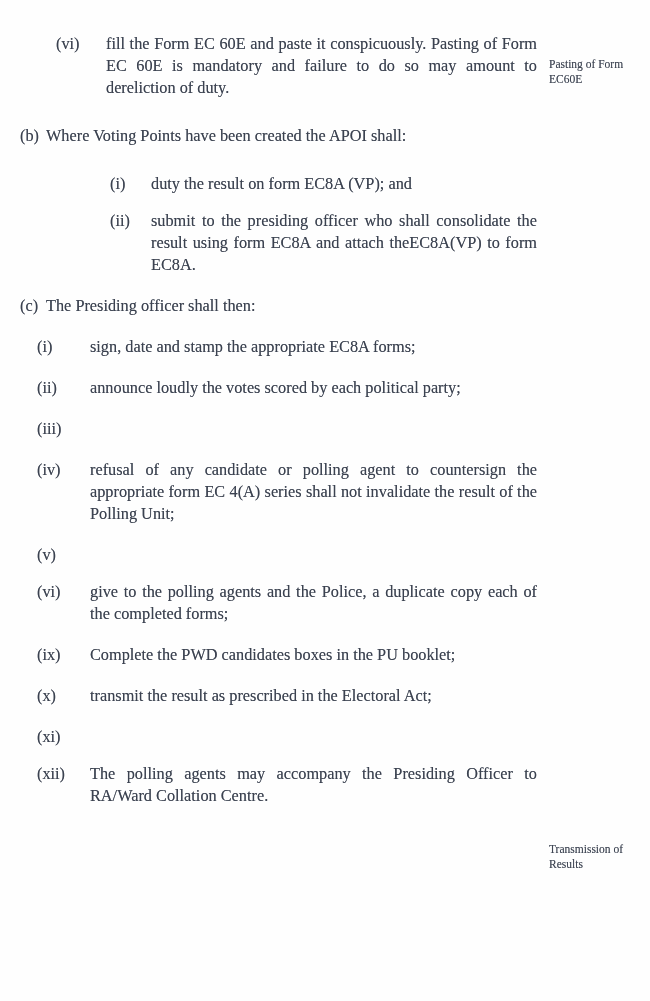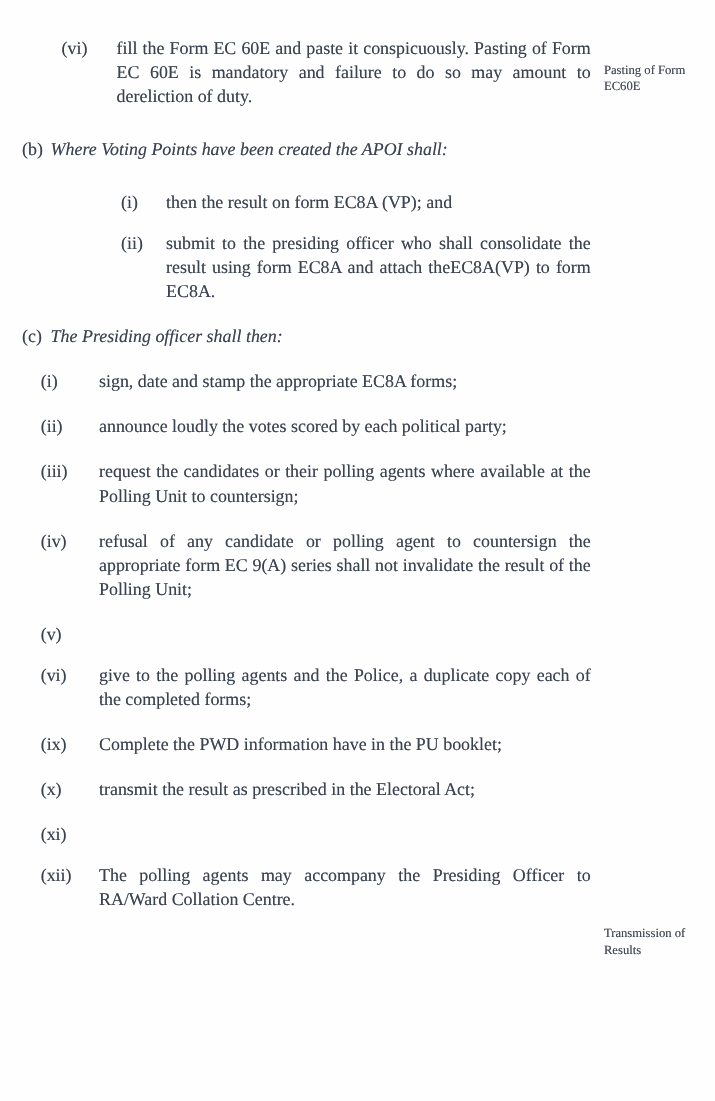--- a/index.html
+++ b/index.html
@@ -36,21 +36,21 @@
   .row .text {
     flex: 1;
     text-align: justify;
   }
   
   .lvl-vi { padding-left: 56px; }
   .lvl-vi .label { width: 50px; }
   
   .lvl-sec { padding-left: 20px; }
   .lvl-sec .label { width: 26px; }
-  .lvl-sec .text { text-align: left; font-style: italic; }
+  .lvl-sec .text { text-align: left; }
   .mb-lg { margin-bottom: 26px; }
   .mb-sm { margin-bottom: 15px; }
   
   .lvl-b { padding-left: 110px; }
   .lvl-b .label { width: 41px; }
   
   .lvl-c { padding-left: 37px; }
   .lvl-c .label { width: 53px; }
   
   .margin-note {
@@ -77,21 +77,21 @@
       <span class="text">fill the Form EC 60E and paste it conspicuously. Pasting of Form EC 60E is mandatory and failure to do so may amount to dereliction of duty.</span>
     </div>
 
     <div class="row lvl-sec mb-lg">
       <span class="label">(b)</span>
       <span class="text">Where Voting Points have been created the APOI shall:</span>
     </div>
 
     <div class="row lvl-b mb-sm">
       <span class="label">(i)</span>
-      <span class="text">then the result on form EC8A (VP); and</span>
+      <span class="text">duty the result on form EC8A (VP); and</span>
     </div>
 
     <div class="row lvl-b">
       <span class="label">(ii)</span>
       <span class="text">submit to the presiding officer who shall consolidate the result using form EC8A and attach theEC8A(VP) to form EC8A.</span>
     </div>
 
     <div class="row lvl-sec">
       <span class="label">(c)</span>
       <span class="text">The Presiding officer shall then:</span>
@@ -102,42 +102,41 @@
       <span class="text">sign, date and stamp the appropriate EC8A forms;</span>
     </div>
 
     <div class="row lvl-c">
       <span class="label">(ii)</span>
       <span class="text">announce loudly the votes scored by each political party;</span>
     </div>
 
     <div class="row lvl-c">
       <span class="label">(iii)</span>
-      <span class="text">request the candidates or their polling agents where available at the Polling Unit to countersign;</span>
     </div>
 
     <div class="row lvl-c">
       <span class="label">(iv)</span>
-      <span class="text">refusal of any candidate or polling agent to countersign the appropriate form EC 9(A) series shall not invalidate the result of the Polling Unit;</span>
+      <span class="text">refusal of any candidate or polling agent to countersign the appropriate form EC 4(A) series shall not invalidate the result of the Polling Unit;</span>
     </div>
 
     <div class="row lvl-c mb-sm">
       <span class="label">(v)</span>
     </div>
 
     <div class="row lvl-c">
       <span class="label">(vi)</span>
       <span class="text">give to the polling agents and the Police, a duplicate copy each of the completed forms;</span>
     </div>
 
 
 
     <div class="row lvl-c">
       <span class="label">(ix)</span>
-      <span class="text">Complete the PWD information have in the PU booklet;</span>
+      <span class="text">Complete the PWD candidates boxes in the PU booklet;</span>
     </div>
 
     <div class="row lvl-c">
       <span class="label">(x)</span>
       <span class="text">transmit the result as prescribed in the Electoral Act;</span>
     </div>
 
     <div class="row lvl-c mb-sm">
       <span class="label">(xi)</span>
     </div>

